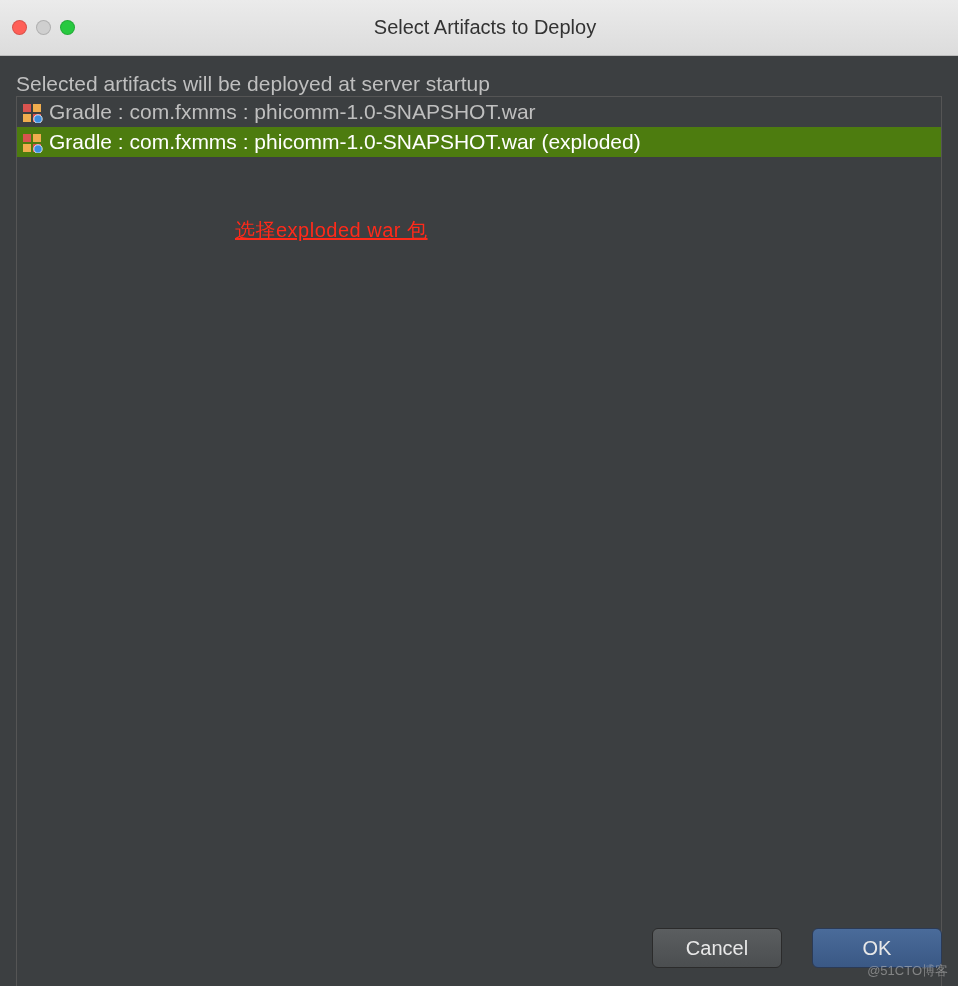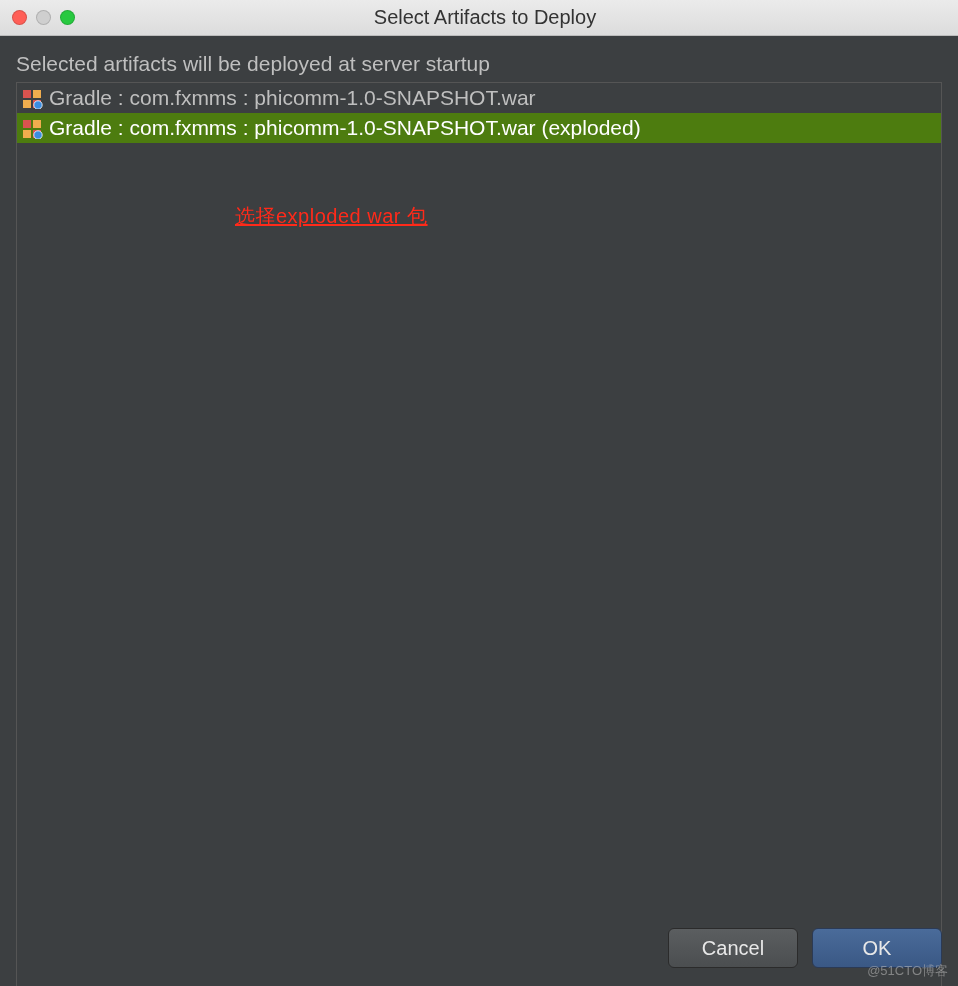--- a/index.html
+++ b/index.html
@@ -9,21 +9,21 @@
       font-family: -apple-system, BlinkMacSystemFont, "Segoe UI", "Helvetica Neue", Arial, sans-serif;
     }
     body {
       width: 958px;
       height: 986px;
       background: #3c3f41;
       position: relative;
       overflow: hidden;
     }
     .titlebar {
-      height: 36px;
+      height: 56px;
       background: linear-gradient(to bottom, #ebebeb, #dcdcdc);
       border-bottom: 1px solid #bcbcbc;
       display: flex;
       align-items: center;
       position: relative;
       padding-left: 12px;
     }
     .traffic-lights {
       display: flex;
       gap: 9px;
@@ -46,21 +46,20 @@
       color: #333;
       font-weight: 400;
     }
     .content {
       padding: 16px 16px 0 16px;
     }
     .subtitle {
       color: #bfbfbf;
       font-size: 21px;
       font-weight: 400;
-      margin-bottom: 6px;
     }
     .list-box {
       border: 1px solid #555;
       background: #3c3f41;
       height: 944px;
       overflow: auto;
       position: relative;
     }
     .list-item {
       display: flex;
@@ -94,21 +93,21 @@
       color: #ff2a1a;
       text-decoration: underline;
       font-weight: 500;
       letter-spacing: 0.5px;
     }
     .button-bar {
       position: absolute;
       bottom: 18px;
       right: 16px;
       display: flex;
-      gap: 14px;
+      gap: 30px;
     }
     .btn {
       min-width: 130px;
       height: 40px;
       border-radius: 6px;
       font-size: 20px;
       display: flex;
       align-items: center;
       justify-content: center;
       cursor: pointer;

